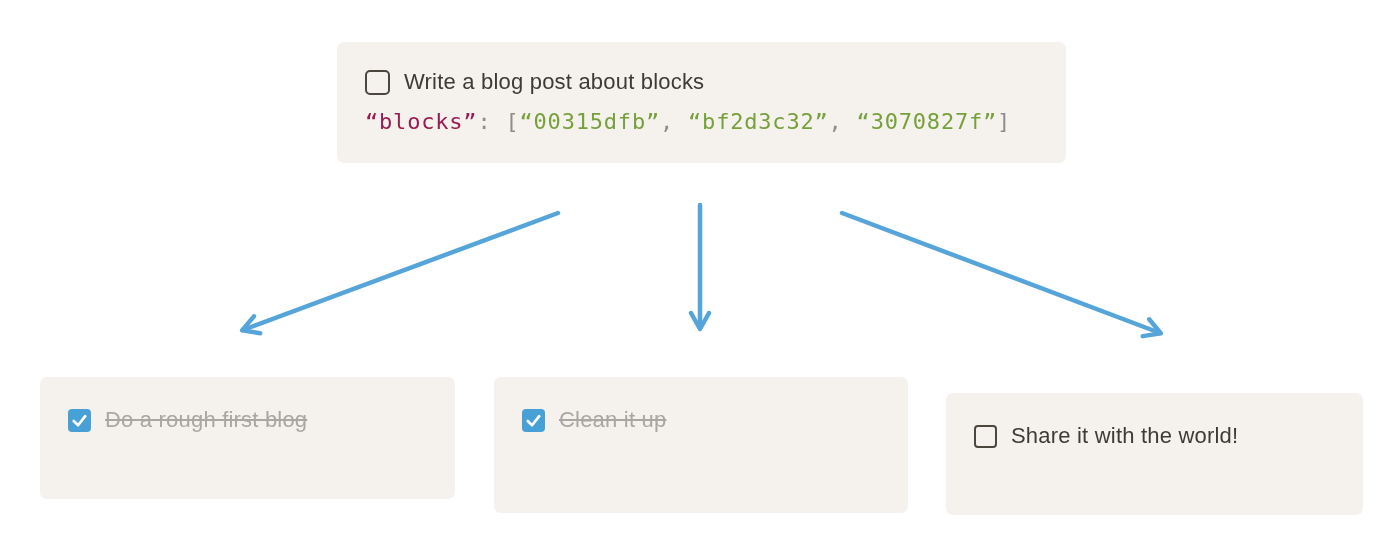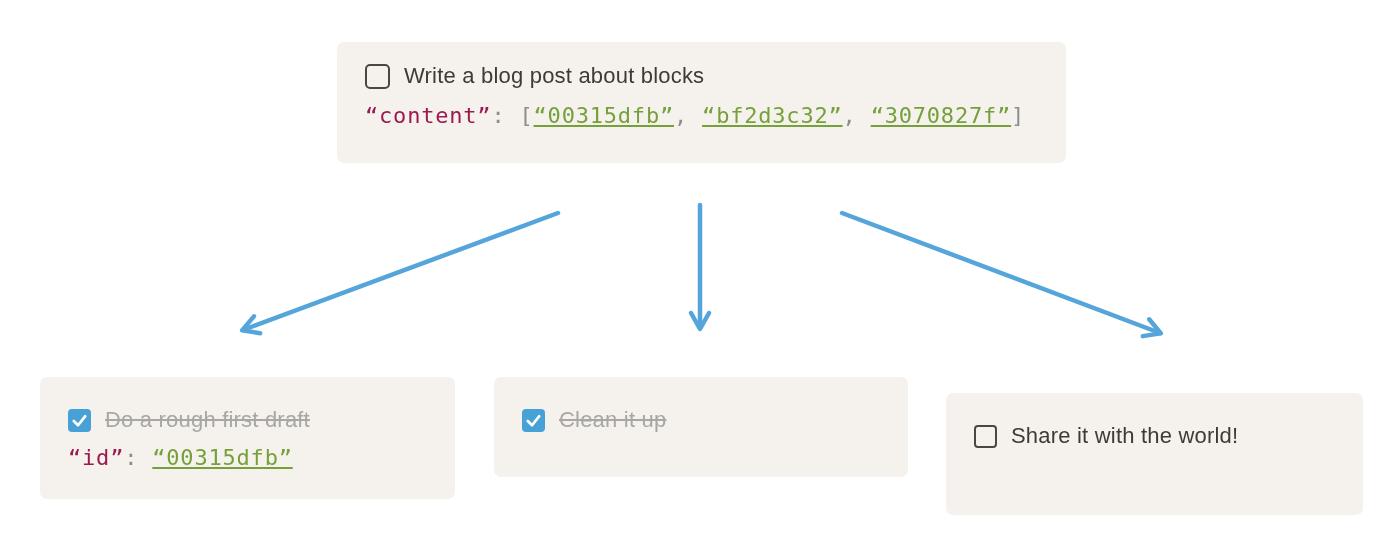--- a/index.html
+++ b/index.html
@@ -11,28 +11,28 @@
     width: 1400px;
     height: 544px;
     background: #ffffff;
     overflow: hidden;
   }
 
   .card {
     position: absolute;
     background: #f5f2ee;
     border-radius: 7px;
-    padding: 20px 28px;
+    padding: 26px 28px;
     display: flex;
     flex-direction: column;
   }
 
   .card.parent { left: 337px; top: 42px; width: 729px; height: 121px; }
   .card.child-1 { left: 40px;  top: 377px; width: 415px; height: 122px; padding-top: 29px; }
-  .card.child-2 { left: 494px; top: 377px; width: 414px; height: 100px; padding-top: 29px; }
+  .card.child-2 { left: 494px; top: 377px; width: 414px; height: 136px; padding-top: 29px; }
   .card.child-3 { left: 946px; top: 393px; width: 417px; height: 122px; padding-top: 29px; }
 
   .todo-row {
     display: flex;
     align-items: center;
     height: 28px;
     flex: 0 0 auto;
   }
 
   .checkbox {
@@ -72,63 +72,62 @@
     margin-top: 12px;
     font-family: "DejaVu Sans Mono", "Liberation Mono", monospace;
     font-size: 22px;
     letter-spacing: 0.8px;
     white-space: pre;
     line-height: 28px;
   }
   .card.child-1 .code-line, .card.child-2 .code-line, .card.child-3 .code-line { margin-top: 10px; }
   .ck { color: #9b1b50; }   
   .cp { color: #8e8d89; }   
-  .cv { color: #76a03a; text-decoration: underline; }   
+  .cv { color: #76a03a; }   
 
   .arrows {
     position: absolute;
     left: 0; top: 0;
     width: 1400px; height: 544px;
     pointer-events: none;
   }
 </style>
 </head>
 <body>
 
 <div class="canvas">
 
   <div class="card parent">
     <div class="todo-row">
       <span class="checkbox unchecked"></span>
       <span class="todo-title">Write a blog post about blocks</span>
     </div>
-    <div class="code-line"><span class="ck">“content”</span><span class="cp">: </span><span class="cp">[</span><span class="cv">“00315dfb”</span><span class="cp">, </span><span class="cv">“bf2d3c32”</span><span class="cp">, </span><span class="cv">“3070827f”</span><span class="cp">]</span></div>
+    <div class="code-line"><span class="ck">“blocks”</span><span class="cp">: </span><span class="cp">[</span><span class="cv">“00315dfb”</span><span class="cp">, </span><span class="cv">“bf2d3c32”</span><span class="cp">, </span><span class="cv">“3070827f”</span><span class="cp">]</span></div>
   </div>
 
   <svg class="arrows" viewBox="0 0 1400 544" xmlns="http://www.w3.org/2000/svg">
     <defs>
       <marker id="ah" viewBox="0 0 26 26" markerWidth="26" markerHeight="26" refX="20" refY="13" orient="auto" markerUnits="userSpaceOnUse">
         <polyline points="5,4 21,13 5,22" fill="none" stroke="#55a5da" stroke-width="4.5" stroke-linecap="round" stroke-linejoin="round"></polyline>
       </marker>
     </defs>
     <line x1="558" y1="213" x2="243" y2="330" stroke="#55a5da" stroke-width="4.5" stroke-linecap="round" marker-end="url(#ah)"></line>
     <line x1="700" y1="205" x2="700" y2="328" stroke="#55a5da" stroke-width="4.5" stroke-linecap="round" marker-end="url(#ah)"></line>
     <line x1="842" y1="213" x2="1160" y2="333" stroke="#55a5da" stroke-width="4.5" stroke-linecap="round" marker-end="url(#ah)"></line>
   </svg>
 
   <div class="card child-1">
     <div class="todo-row">
       <span class="checkbox checked">
           <svg viewBox="0 0 24 24">
             <polyline points="6,12.5 10.5,17 18,7.5" fill="none" stroke="#ffffff" stroke-width="2.8" stroke-linecap="round" stroke-linejoin="round"></polyline>
           </svg>
         </span>
-      <span class="todo-title done">Do a rough first draft</span>
+      <span class="todo-title done">Do a rough first blog</span>
     </div>
-    <div class="code-line"><span class="ck">“id”</span><span class="cp">: </span><span class="cv">“00315dfb”</span></div>
   </div>
 
   <div class="card child-2">
     <div class="todo-row">
       <span class="checkbox checked">
           <svg viewBox="0 0 24 24">
             <polyline points="6,12.5 10.5,17 18,7.5" fill="none" stroke="#ffffff" stroke-width="2.8" stroke-linecap="round" stroke-linejoin="round"></polyline>
           </svg>
         </span>
       <span class="todo-title done">Clean it up</span>

